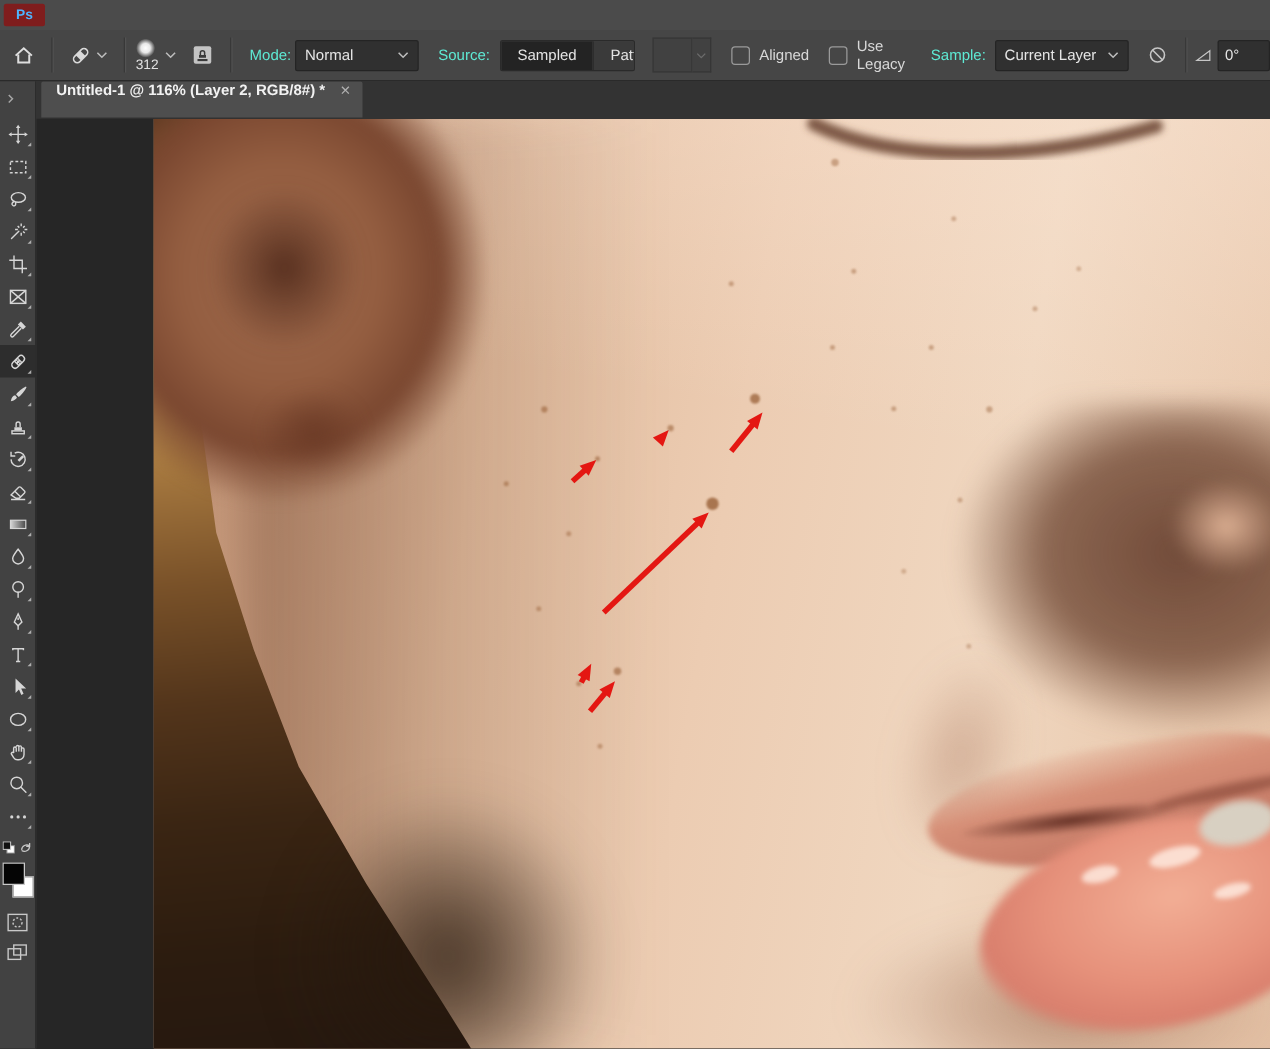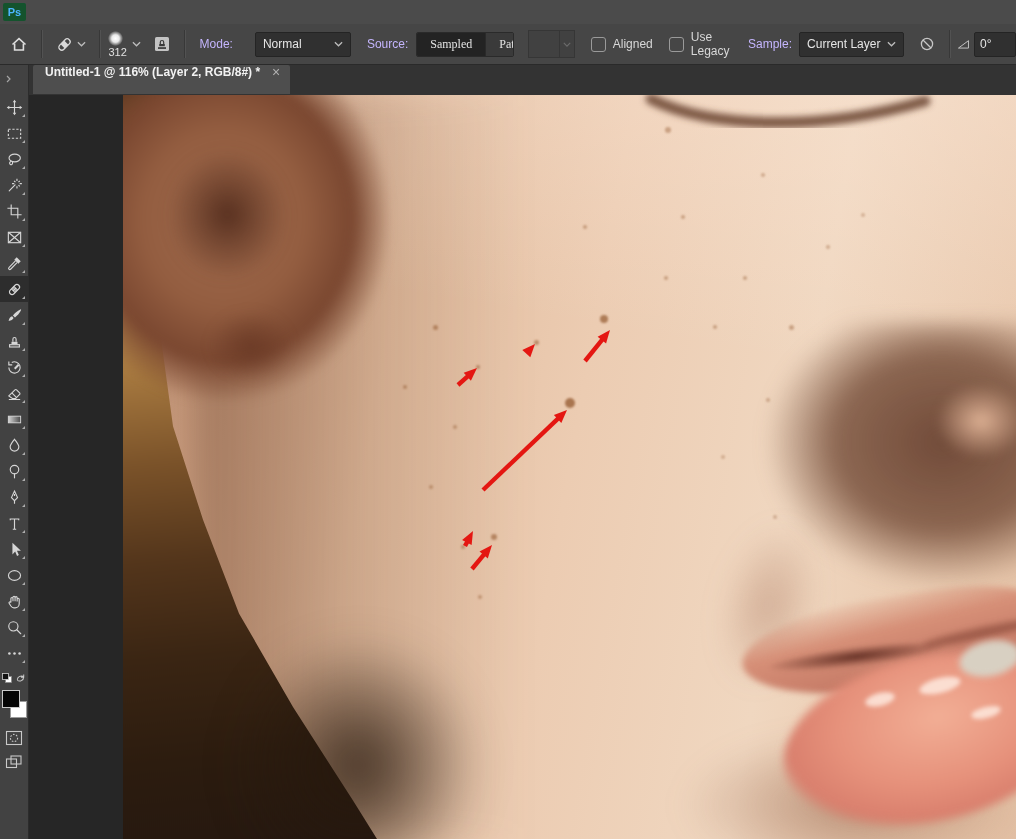--- a/index.html
+++ b/index.html
@@ -2,43 +2,43 @@
 <html><head>
 <meta charset="utf-8">
 <style>
   html,body{margin:0;padding:0;}
   body{width:1016px;height:839px;position:relative;overflow:hidden;background:#262626;
        font-family:"Liberation Sans",sans-serif;-webkit-font-smoothing:antialiased;}
 
   
   .menubar{position:absolute;top:0;left:0;right:0;height:24px;background:#4b4b4b;
            display:flex;align-items:center;z-index:30;}
-  .pslogo{width:23px;height:18px;background:#14532d;color:#4db5ff;font-size:11px;font-weight:700;
+  .pslogo{width:33px;height:18px;background:#7f1d1d;color:#4db5ff;font-size:11px;font-weight:700;
           display:flex;align-items:center;justify-content:center;border-radius:2px;margin:0 8px 0 3px;}
   .menu-item{color:#e8e8e8;font-size:13px;padding:0 10px;line-height:24px;cursor:default;}
 
   
   .optionsbar{position:absolute;top:24px;left:0;right:0;height:40px;background:#464646;
               border-bottom:1px solid #2a2a2a;display:flex;align-items:center;color:#d8d8d8;
               font-size:12px;z-index:30;}
   .obar-sep{width:1px;height:28px;background:#383838;box-shadow:1px 0 0 #525252;margin:0 7px;}
   .icon-btn{display:flex;align-items:center;justify-content:center;padding:0 6px;height:32px;}
   .chev{margin-left:3px;}
   .brush-picker{display:flex;flex-direction:column;align-items:flex-start;justify-content:center;
                 line-height:10px;padding:0 2px;}
   .brush-dot{width:15px;height:15px;border-radius:50%;
              background:radial-gradient(circle,#ffffff 0%,#e9e9e9 35%,rgba(255,255,255,0) 72%);}
   .brush-size{font-size:11px;color:#e0e0e0;margin-top:1px;}
   .brush-row{display:flex;align-items:center;}
   .dropdown{height:23px;background:#303030;border:1px solid #242424;border-radius:2px;
             display:flex;align-items:center;justify-content:space-between;padding:0 7px;color:#e6e6e6;}
-  .dd-mode{width:108px;margin-left:22px;}
+  .dd-mode{width:108px;margin-left:3px;}
   .dd-sample{width:120px;margin-left:7px;align-items:center;}
-  .label{color:#c4b5fd;margin-left:8px;}
-  .toggle-group{display:flex;margin-left:8px;border:1px solid #2a2a2a;border-radius:2px;overflow:hidden;font-family:Liberation Serif, serif;}
+  .label{color:#5eead4;margin-left:8px;}
+  .toggle-group{display:flex;margin-left:8px;border:1px solid #2a2a2a;border-radius:2px;overflow:hidden;}
   .btn-toggle{height:23px;padding:0 13px;display:flex;align-items:center;background:#3a3a3a;color:#e4e4e4;}
   .btn-toggle.selected{background:#232323;}
   .btn-toggle + .btn-toggle{border-left:1px solid #2a2a2a;}
   .pattern-picker{display:flex;margin-left:14px;opacity:.55;}
   .pattern-swatch{width:30px;height:26px;background:#3e3e3e;border:1px solid #2a2a2a;}
   .pattern-chev{width:14px;height:26px;background:#3e3e3e;border:1px solid #2a2a2a;border-left:none;
                 display:flex;align-items:center;justify-content:center;}
   .check-wrap{display:flex;align-items:center;margin-left:16px;}
   .checkbox{width:13px;height:13px;border:1px solid #9a9a9a;border-radius:3px;background:transparent;
             margin-right:7px;flex:0 0 auto;}

